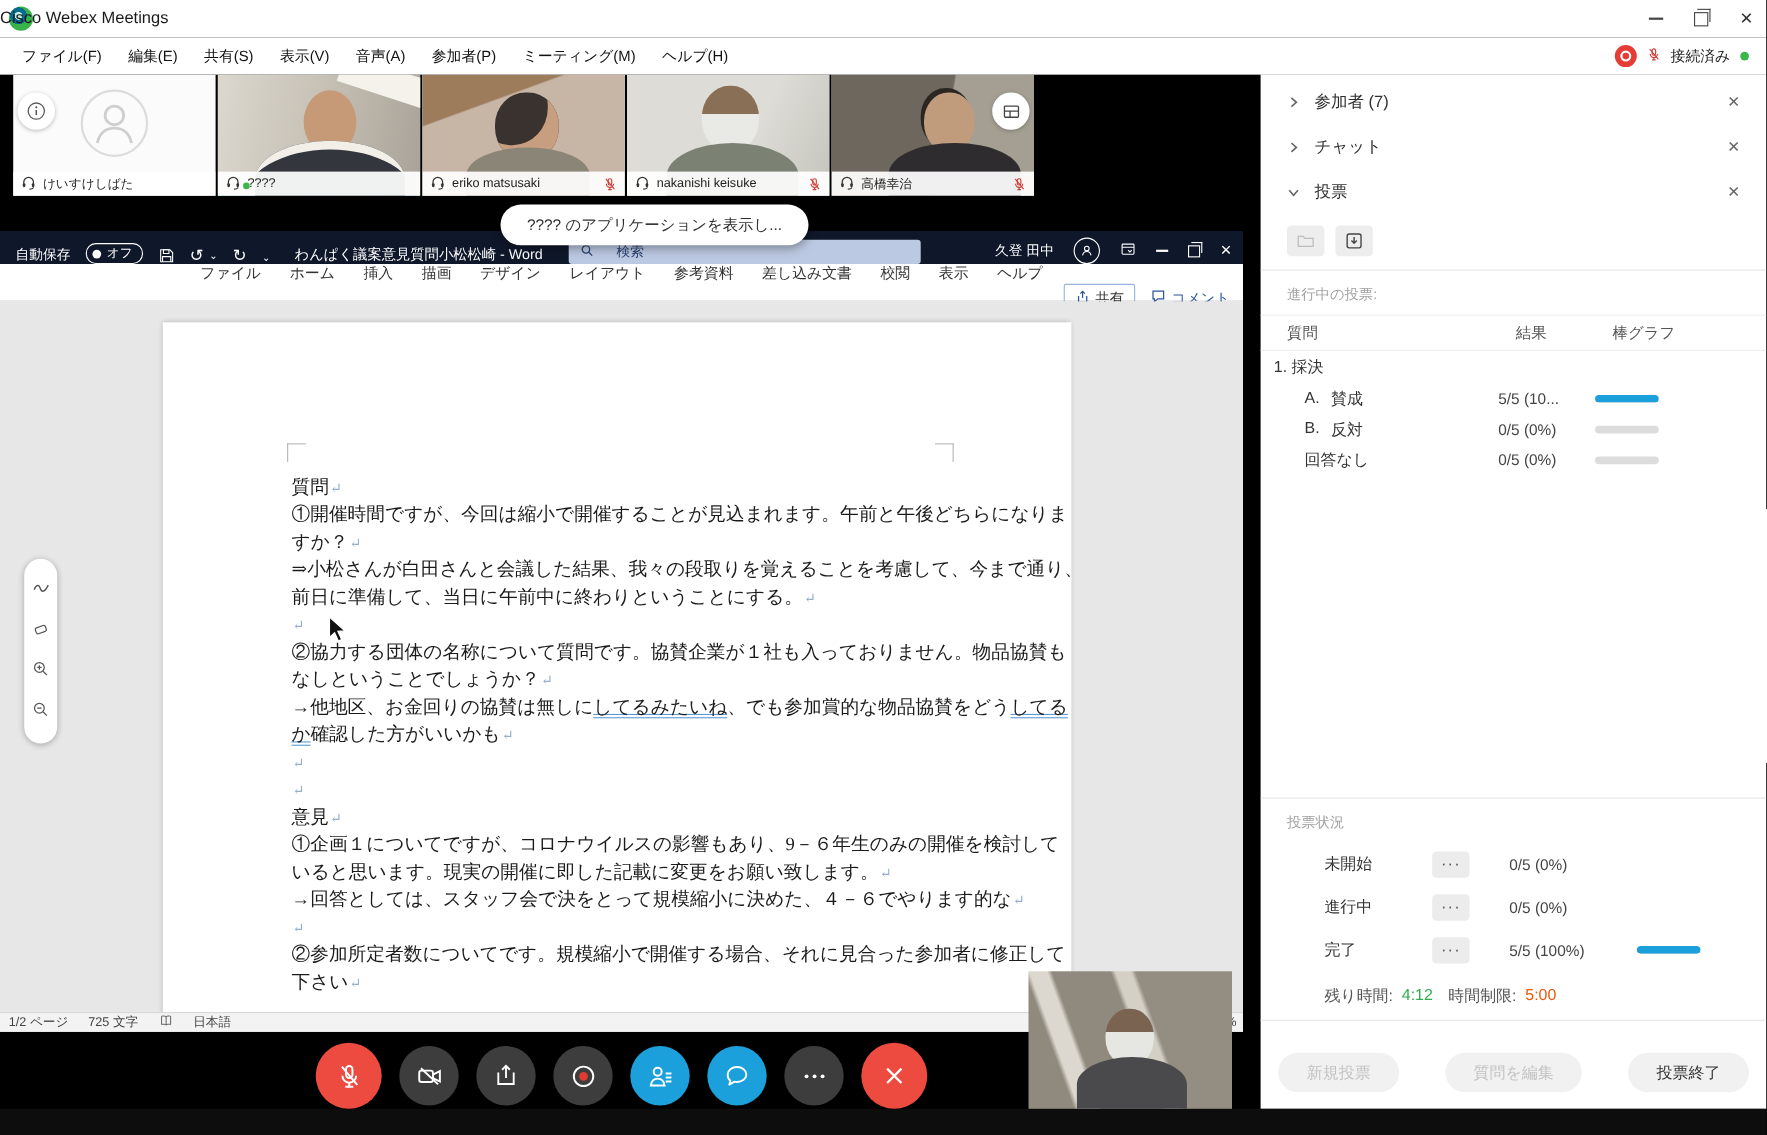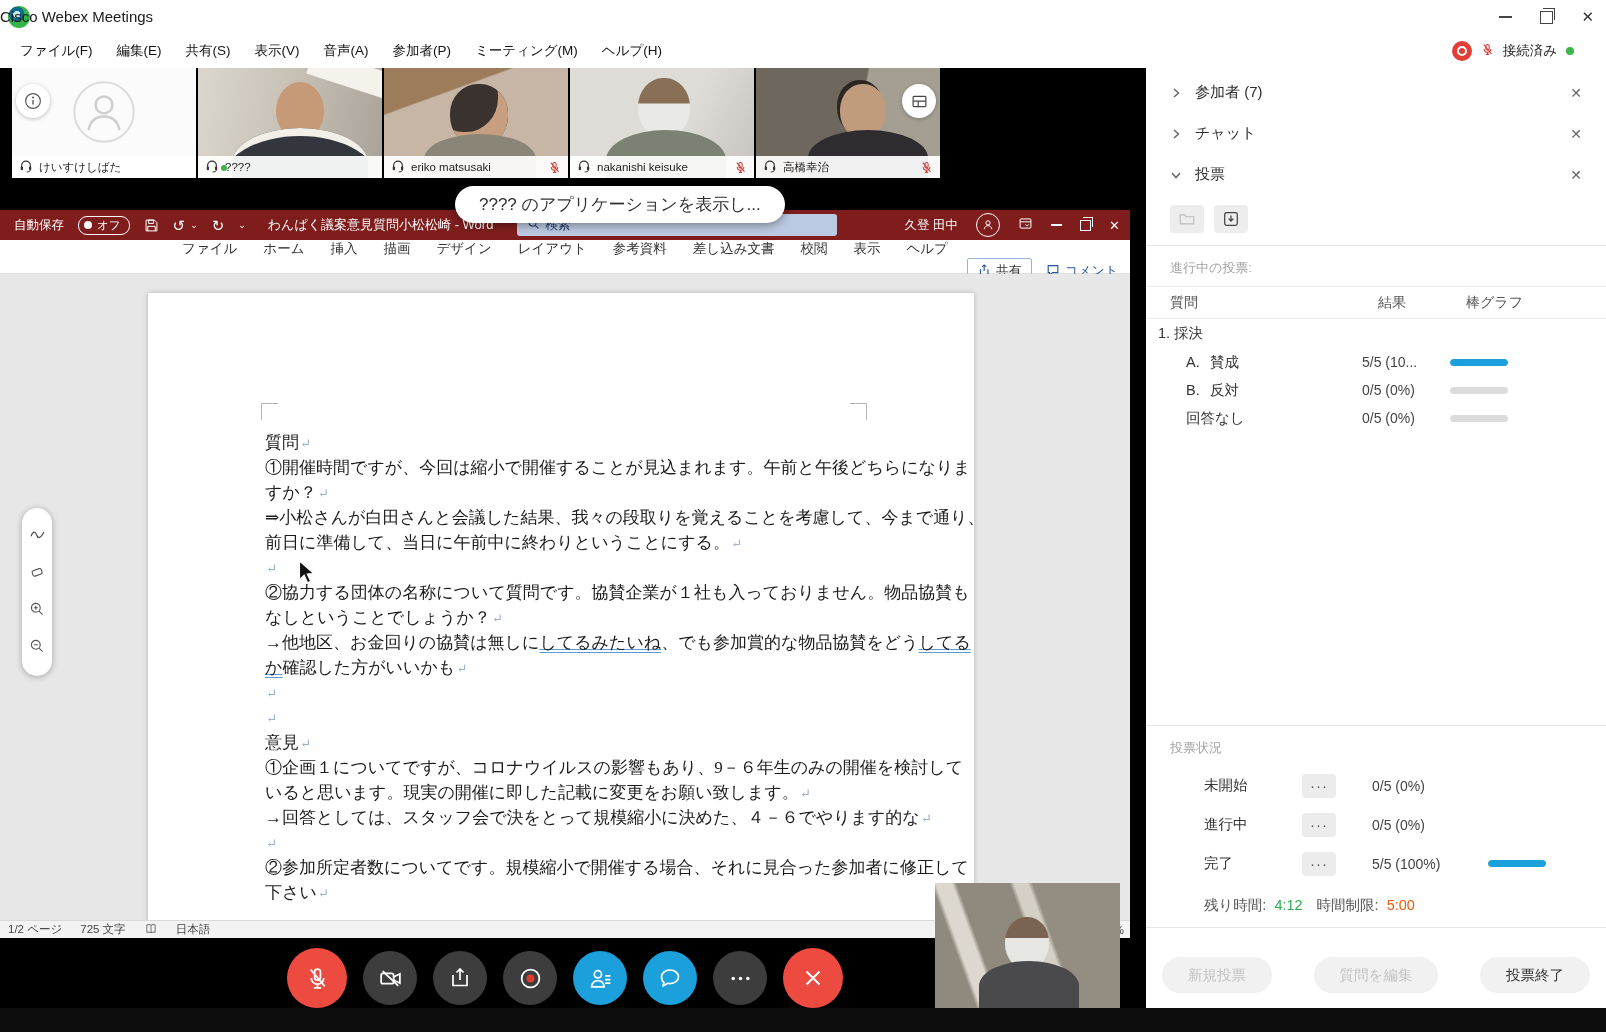--- a/index.html
+++ b/index.html
@@ -13,21 +13,21 @@
   .wbx-title{position:absolute;left:0;right:0;top:8px;text-align:left;font-size:15px;color:#1a1a1a;}
   .wbx-winctl{position:absolute;right:12px;top:0;height:34px;display:flex;align-items:center;gap:28px;color:#333;}
   .wc-min{width:13px;height:1.6px;background:#444;display:inline-block;}
   .wc-restore{width:11px;height:11px;border:1.4px solid #444;position:relative;display:inline-block;}
   .wc-restore:before{content:"";position:absolute;left:2px;top:-4px;width:11px;height:11px;border:1.4px solid #444;border-left:none;border-bottom:none;}
   .wc-close{font-size:15px;color:#333;}
 
   
   .wbx-menubar{position:absolute;left:0;top:34px;width:1606px;height:34px;background:#fff;display:flex;align-items:center;padding-left:8px;box-sizing:border-box;}
   .menu-item{font-size:13.5px;color:#111;padding:0 12px;}
-  .menu-right{position:absolute;right:32px;top:0;height:34px;display:flex;align-items:center;gap:9px;font-size:13.5px;color:#222;}
+  .menu-right{position:absolute;right:16px;top:0;height:34px;display:flex;align-items:center;gap:9px;font-size:13.5px;color:#222;}
   .rec-dot{width:20px;height:20px;border-radius:50%;background:#e33d35;position:relative;}
   .rec-dot:before{content:"";position:absolute;left:5px;top:5px;width:10px;height:10px;border-radius:50%;border:2.5px solid #fff;box-sizing:border-box;}
   .green-dot{width:8px;height:8px;border-radius:50%;background:#3cb54a;}
 
   
   .stage{position:absolute;left:0;top:68px;width:1146px;height:964px;background:#000;}
 
   
   .strip{position:absolute;left:12px;top:0;display:flex;gap:2px;}
   .tile{position:relative;width:184px;height:110px;background:#fbfbfb;overflow:hidden;flex:none;text-align:right;}
@@ -49,44 +49,44 @@
   .v-eriko:after{left:40px;top:66px;width:112px;height:50px;border-radius:50% 50% 0 0;background:#8a8577;}
   .v-naka{background:linear-gradient(115deg,#dddcd6 0 60%,#c4c3bc 100%);}
   .v-naka:before{left:68px;top:10px;width:52px;height:60px;border-radius:48%;background:linear-gradient(180deg,#8a6f57 42%,#e9eae6 43%);}
   .v-naka:after{left:36px;top:62px;width:120px;height:60px;border-radius:50% 50% 0 0;background:#7b8273;}
   .v-taka{background:linear-gradient(100deg,#6e675e 0 55%,#a59f93 56% 100%);}
   .v-taka:before{left:84px;top:16px;width:46px;height:54px;border-radius:48%;background:#c09b7c;box-shadow:-3px -4px 0 0 #2c2622;}
   .v-taka:after{left:52px;top:62px;width:120px;height:56px;border-radius:50% 50% 0 0;background:#2e2c2e;}
 
   
   .notif{position:absolute;left:455px;top:186px;height:37px;border-radius:20px;background:#fff;box-shadow:0 2px 10px rgba(0,0,0,.4);
-    display:flex;align-items:center;padding:0 24px;font-size:17px;color:#2f2f2f;z-index:9;white-space:nowrap;}
+    display:flex;align-items:center;padding:0 24px;font-size:14px;color:#2f2f2f;z-index:9;white-space:nowrap;}
 
   
   .word{position:absolute;left:0;top:142px;width:1130px;height:728px;background:#e7e7e7;}
-  .word-titlebar{position:absolute;left:0;top:0;width:100%;height:30px;background:#7f1d1d;color:#fff;display:flex;align-items:center;font-size:12.5px;}
+  .word-titlebar{position:absolute;left:0;top:0;width:100%;height:30px;background:#0f172a;color:#fff;display:flex;align-items:flex-end;font-size:12.5px;}
   .wt-item{margin-left:14px;display:flex;align-items:center;gap:5px;white-space:nowrap;}
   .autosave-pill{border:1px solid #fff;border-radius:9px;padding:1px 8px 1px 5px;display:flex;align-items:center;gap:5px;font-size:11.5px;}
   .autosave-pill .dot{width:8px;height:8px;border-radius:50%;background:#fff;}
   .wt-glyph{font-size:15px;line-height:1;}
   .wt-caret{font-size:9px;}
   .wt-doctitle{margin-left:22px;font-size:13px;white-space:nowrap;}
-  .wt-search{margin-left:24px;width:300px;height:22px;background:#bcc9e2;border-radius:3px;display:flex;align-items:center;gap:5px;padding:0 10px;color:#28406f;font-size:12.5px;}
+  .wt-search{margin-left:24px;width:300px;height:22px;background:#bcc9e2;border-radius:3px;display:flex;align-items:center;gap:20px;padding:0 10px;color:#28406f;font-size:12.5px;}
   .wt-right{margin-left:auto;display:flex;align-items:center;gap:18px;margin-right:10px;}
   .wt-avatar{width:22px;height:22px;border-radius:50%;border:1.4px solid #fff;display:flex;align-items:center;justify-content:center;}
   .wt-min{width:11px;height:1.4px;background:#fff;display:inline-block;}
   .wt-restore{width:9px;height:9px;border:1.2px solid #fff;position:relative;display:inline-block;}
   .wt-restore:before{content:"";position:absolute;left:2px;top:-4px;width:9px;height:9px;border:1.2px solid #fff;border-left:none;border-bottom:none;}
   .wt-close{font-size:13px;}
 
   .word-ribbon{position:absolute;left:0;top:30px;width:100%;height:34px;background:#fff;border-bottom:1px solid #e0e0e0;display:flex;align-items:center;box-sizing:border-box;flex-direction:column;}
   .ribbon-tab{font-size:13.5px;color:#333;padding:0 13px;}
   .ribbon-right{margin-left:auto;display:flex;align-items:center;gap:14px;margin-right:12px;}
   .share-btn{display:flex;align-items:center;gap:5px;border:1px solid #9ab3dd;border-radius:2px;padding:3px 9px;font-size:13px;color:#333;}
-  .comment-btn{display:flex;align-items:center;gap:5px;font-size:13px;color:#2b579a;}
+  .comment-btn{display:flex;align-items:flex-start;gap:5px;font-size:13px;color:#2b579a;}
 
   .word-canvas{position:absolute;left:0;top:64px;width:100%;height:646px;background:#e7e7e7;overflow:hidden;}
   .page{position:absolute;left:148px;top:19px;width:826px;height:660px;background:#fff;box-shadow:0 0 5px rgba(0,0,0,.22);}
   .crop{position:absolute;width:16px;height:16px;}
   .crop.tl{left:113px;top:110px;border-left:1px solid #b5b5b5;border-top:1px solid #b5b5b5;}
   .crop.tr{left:702px;top:110px;border-right:1px solid #b5b5b5;border-top:1px solid #b5b5b5;}
   .doc-text{position:absolute;left:117px;top:137px;width:600px;font-family:"Liberation Serif","DejaVu Serif",serif;font-size:17px;line-height:25px;color:#1b1b1b;}
   .doc-line{height:25px;white-space:nowrap;}
   .seg.u{text-decoration:underline;text-decoration-style:double;text-decoration-color:#5b9bd5;}
   .eol{color:#98aecb;font-size:13px;margin-left:1px;}

